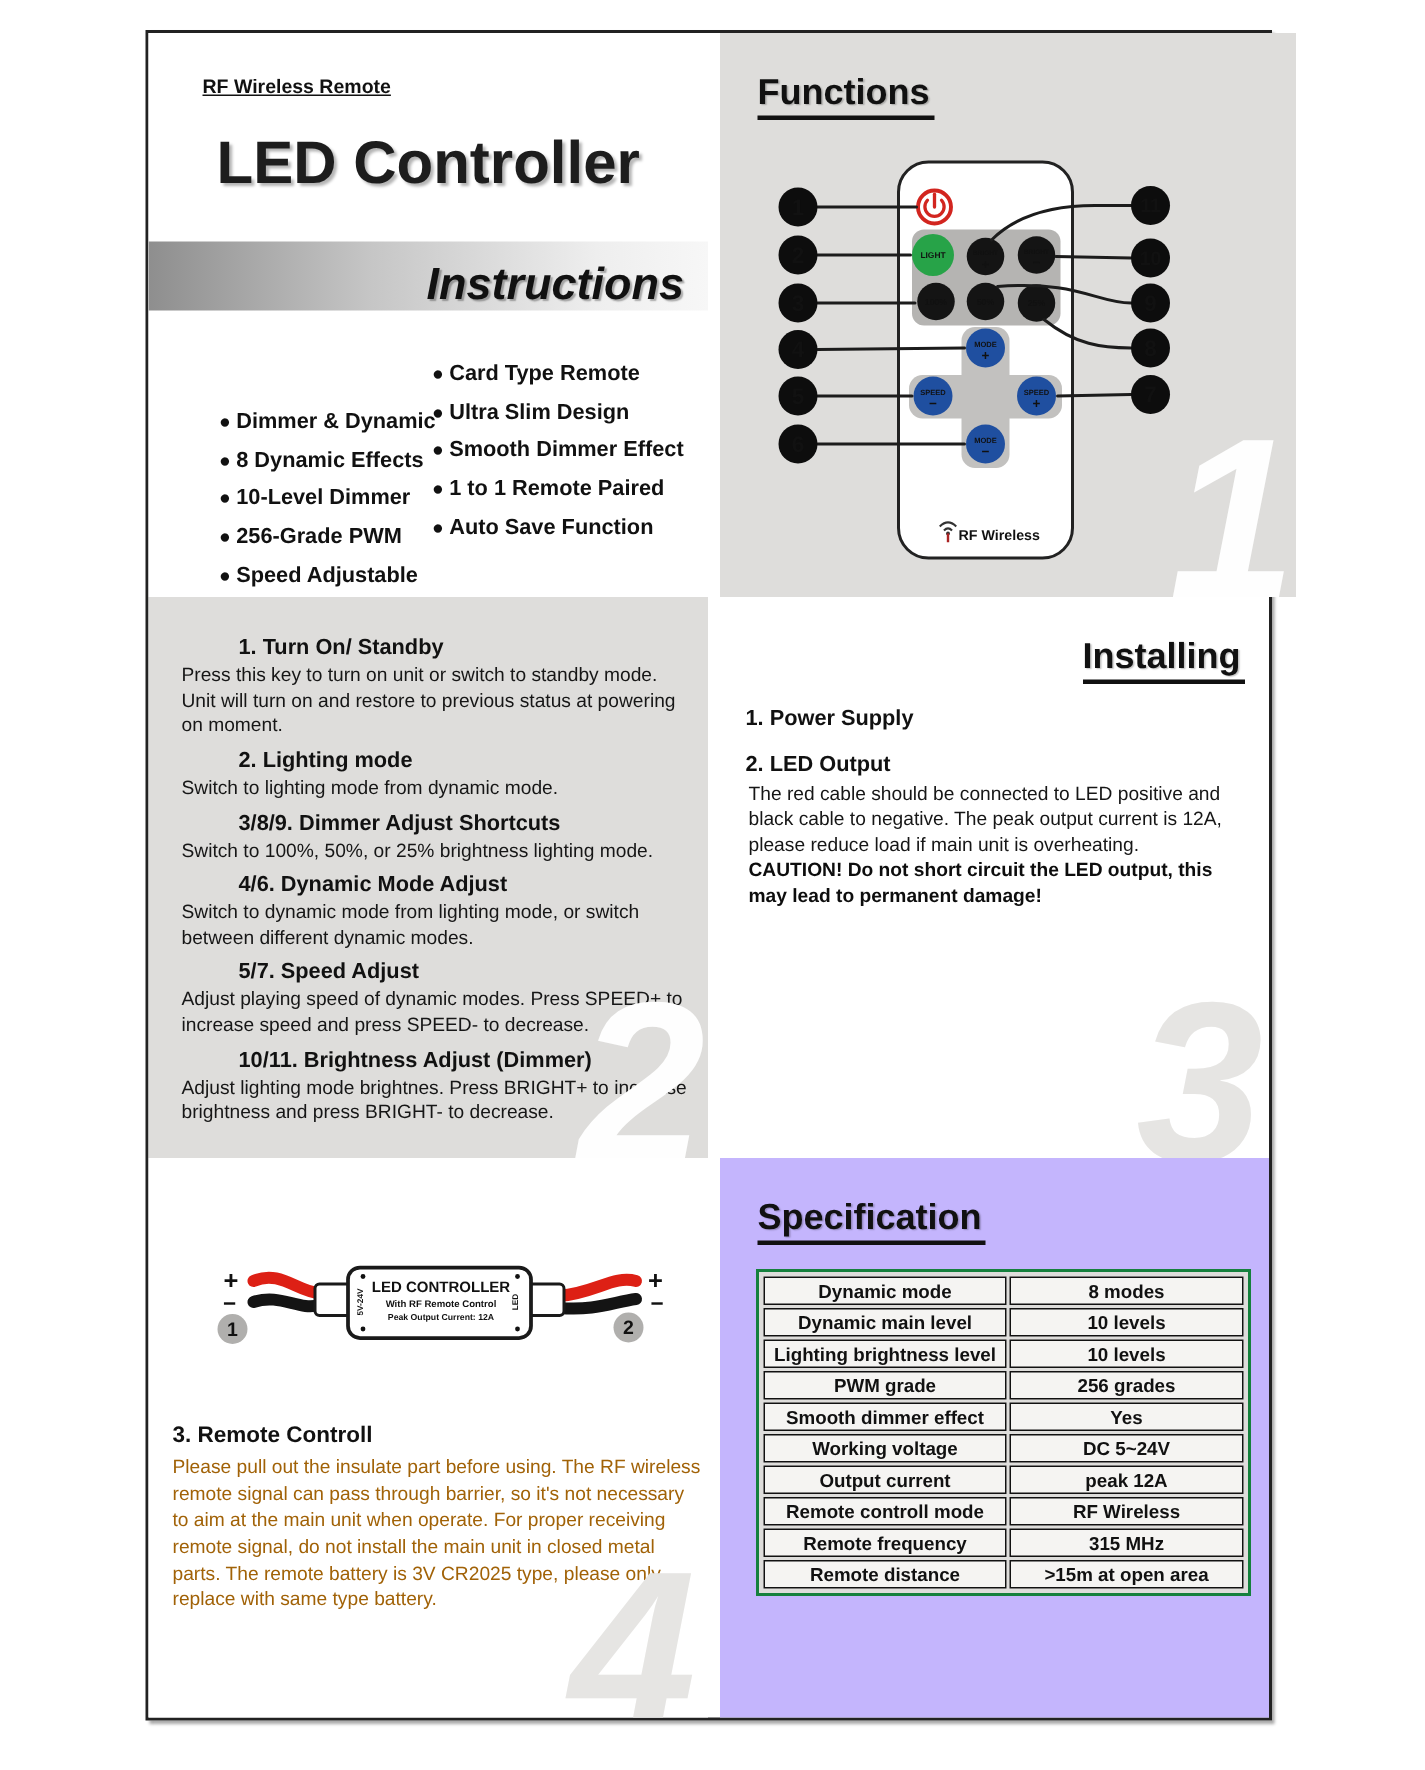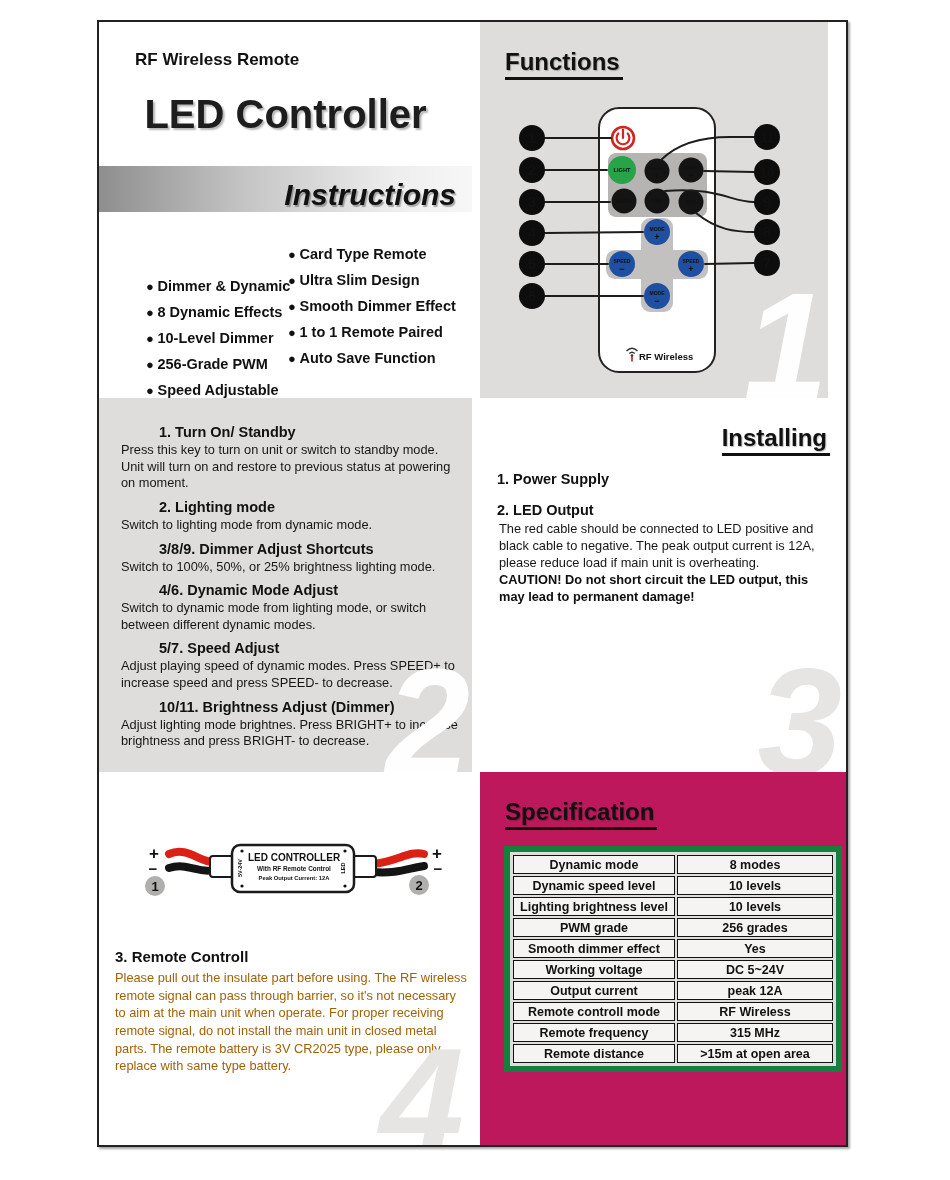--- a/index.html
+++ b/index.html
@@ -7,39 +7,39 @@
     width:950px; height:1180px; background:#ffffff; position:relative;
     font-family:"Liberation Sans", sans-serif; color:#111;
   }
   .page {
     position:absolute; left:97px; top:20px; width:751px; height:1127px;
     border:2px solid #222; box-sizing:border-box; background:#fff;
     box-shadow:2px 2px 2px rgba(0,0,0,0.35);
   }
   .quad { position:absolute; overflow:hidden; box-sizing:border-box; }
   #q1 { left:0;     top:0;     width:373px; height:376px; background:#fff; }
-  #q2 { left:381px; top:0;     width:348px; height:376px; background:#dedddb; }
+  #q2 { left:381px; top:0;     width:384px; height:376px; background:#dedddb; }
   #q3 { left:0;     top:376px; width:373px; height:374px; background:#dedddb; }
   #q4 { left:381px; top:376px; width:366px; height:374px; background:#fff; }
   #q5 { left:0;     top:750px; width:373px; height:373px; background:#fff; }
-  #q6 { left:381px; top:750px; width:366px; height:373px; background:#be185d; }
+  #q6 { left:381px; top:750px; width:366px; height:373px; background:#c4b5fd; }
 
   .wm {
     position:absolute; font-weight:bold; font-style:italic; line-height:1;
     font-size:152px; pointer-events:none;
   }
   .wm-white { color:#fefefe; }
   .wm-gray  { color:#e6e5e3; }
   #q2 .wm { right:0px;  bottom:-24px; }
   #q3 .wm { right:2px;  bottom:-26px; }
   #q4 .wm { right:4px;  bottom:-26px; }
   #q5 .wm { right:8px;  bottom:-32px; }
 
   
-  .brand { margin:28px 0 0 36px; font-size:17px; font-weight:bold; }
+  .brand { margin:28px 0 0 36px; font-size:13px; font-weight:bold;text-decoration:underline; }
   .title {
     margin:22px 0 0 0; text-align:center; font-size:40px; font-weight:bold;
     color:#1d1d1d; line-height:1.1; text-shadow:2px 2px 2px #b5b5b5;
   }
   .banner {
     margin-top:30px; height:46px;
     background:linear-gradient(90deg,#8e8e8e 0%,#c6c6c6 40%,#eeeeee 80%,#f7f7f7 100%);
     display:flex; align-items:flex-end; justify-content:flex-end;
     padding-right:16px;
   }
@@ -68,21 +68,21 @@
 
   
   .inst4 { padding:26px 16px 0 17px; }
   .sub-h { font-size:14.5px; font-weight:bold; margin:15px 0 3px 0; }
   .sub-b { font-size:12.8px; font-weight:500; line-height:1.32; margin-left:2px; color:#161616; }
   .caution { font-weight:bold; color:#0d0d0d; }
 
   
   .spec { padding:26px 0 0 24px; }
   .spec-box {
-    display:inline-block; border:6px solid #15803d; padding:1px; margin-top:16px;
+    display:inline-block; border:2px solid #15803d; padding:1px; margin-top:16px;
     background:#dedddb;
   }
   .spec-table { border-collapse:separate; border-spacing:2px; }
   .spec-table td {
     border:1.5px solid #111; background:#f5f4f2; font-size:12.5px; font-weight:bold;
     text-align:center; padding:1px 4px; height:15px;
   }
   .td-label { width:152px; }
   .td-value { width:146px; }
 
@@ -341,21 +341,21 @@
     <div class="spec">
       <div class="spec-head"><span class="sec-h">Specification</span></div>
       <div class="spec-box">
         <table class="spec-table">
           <tbody>
               <tr>
                 <td class="td-label">Dynamic mode</td>
                 <td class="td-value">8 modes</td>
               </tr>
           <tr>
-                <td class="td-label">Dynamic speed level</td>
+                <td class="td-label">Dynamic main level</td>
                 <td class="td-value">10 levels</td>
               </tr>
           <tr>
                 <td class="td-label">Lighting brightness level</td>
                 <td class="td-value">10 levels</td>
               </tr>
           <tr>
                 <td class="td-label">PWM grade</td>
                 <td class="td-value">256 grades</td>
               </tr>

